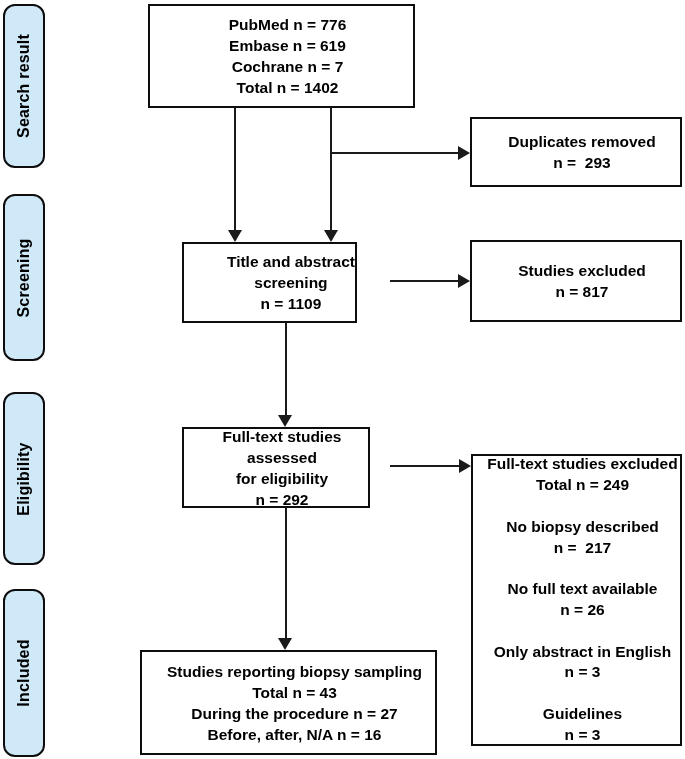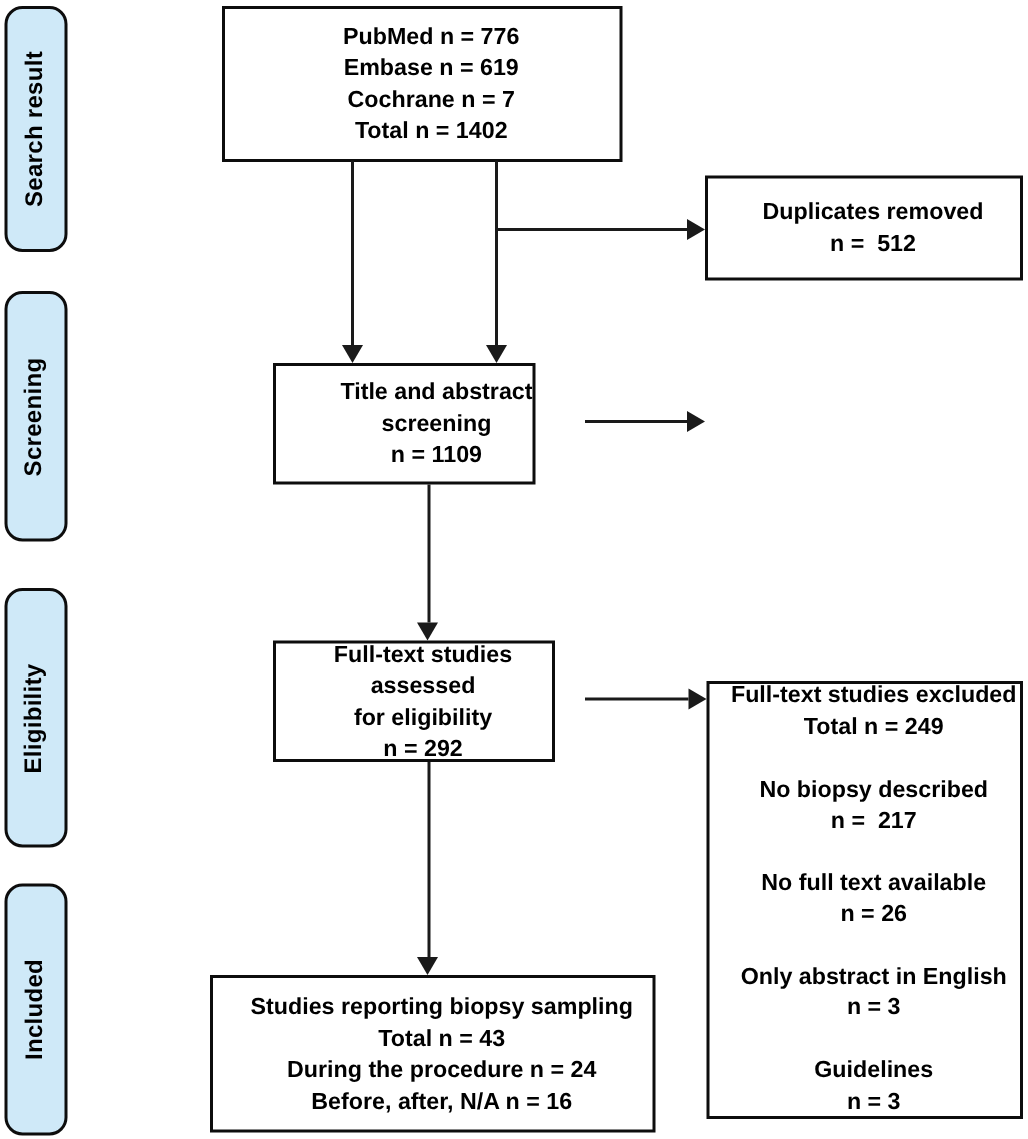--- a/index.html
+++ b/index.html
@@ -105,29 +105,33 @@
 
   <div class="box box-identification">
     <span class="box-text">PubMed n = 776
 Embase n = 619
 Cochrane n = 7
 Total n = 1402</span>
   </div>
 
   <div class="box box-duplicates">
     <span class="box-text">Duplicates removed
-n =  512</span>
+n =  293</span>
   </div>
 
   <div class="box box-screening">
     <span class="box-text">Title and abstract
 screening
 n = 1109</span>
   </div>
 
+  <div class="box box-excluded">
+    <span class="box-text">Studies excluded
+n = 817</span>
+  </div>
 
   <div class="box box-fulltext">
     <span class="box-text">Full-text studies assessed
 for eligibility
 n = 292</span>
   </div>
 
   <div class="box box-ft-excluded">
     <span class="box-text">Full-text studies excluded
 Total n = 249
@@ -141,21 +145,21 @@
 Only abstract in English
 n = 3
 
 Guidelines
 n = 3</span>
   </div>
 
   <div class="box box-included">
     <span class="box-text">Studies reporting biopsy sampling
 Total n = 43
-During the procedure n = 24
+During the procedure n = 27
 Before, after, N/A n = 16</span>
   </div>
 
   <div class="vline v1"></div>
   <div class="arrow-down a1"></div>
 
   <div class="vline v2"></div>
   <div class="arrow-down a2"></div>
 
   <div class="hline h1"></div>

